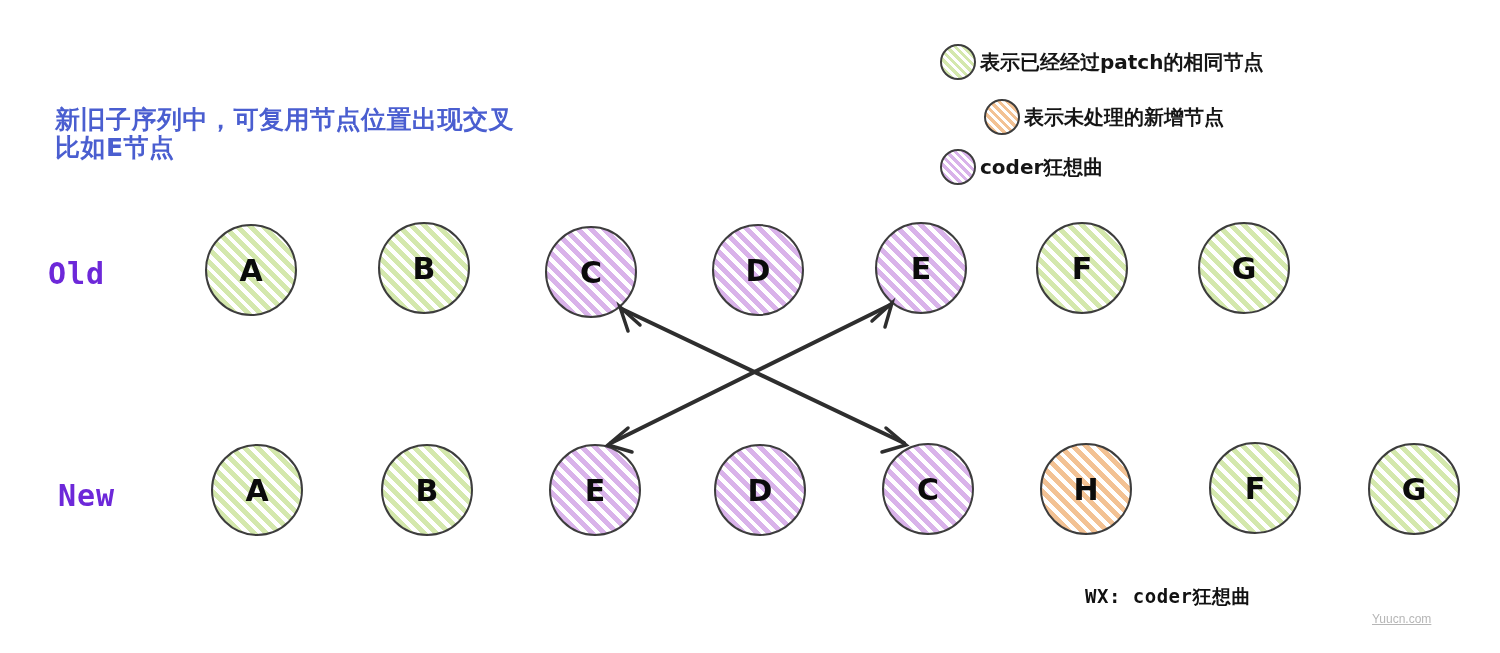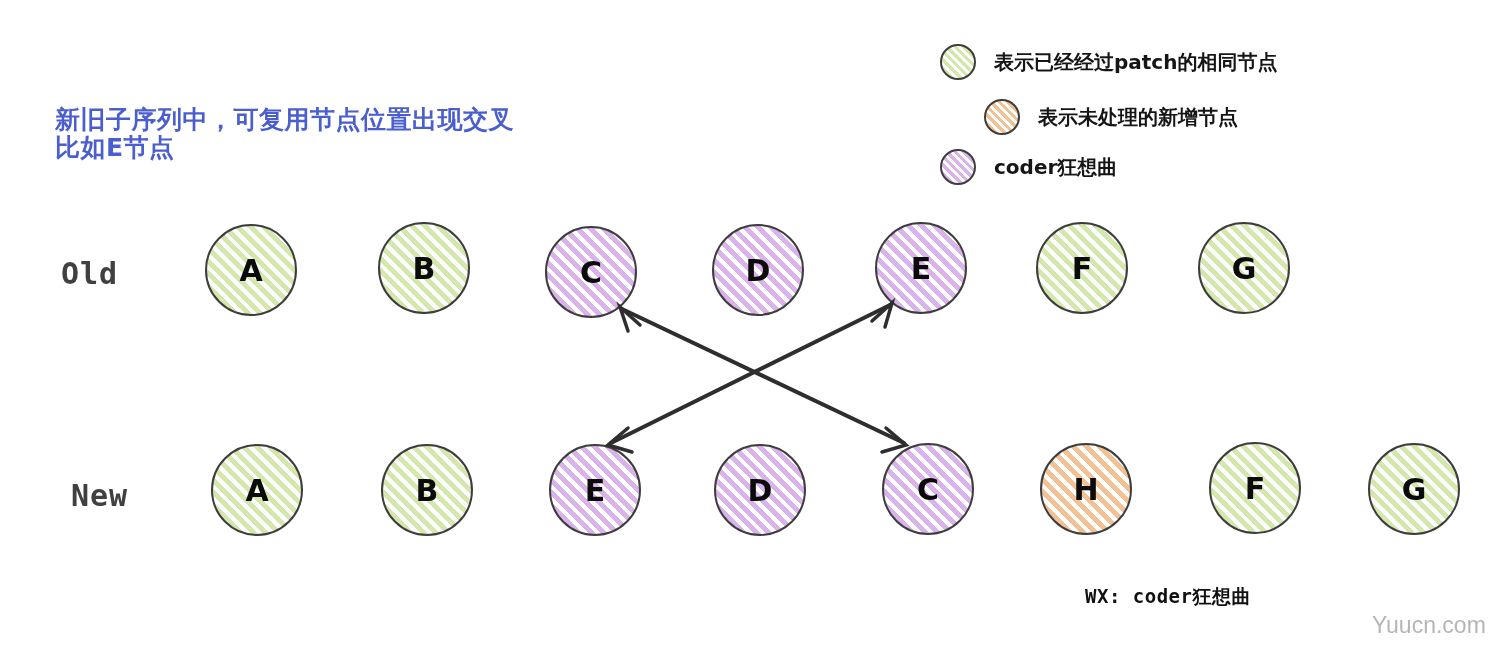--- a/index.html
+++ b/index.html
@@ -32,26 +32,25 @@
     font-size: 25px;
     font-weight: 600;
     line-height: 28px;
     letter-spacing: 0.5px;
     white-space: pre-line;
   }
 
   
   .row-label {
     position: absolute;
-    color: #404040;
+    color: #6d28d9;
     font-family: "DejaVu Sans Mono", monospace;
     font-size: 30px;
     font-weight: 700;
     letter-spacing: 1px;
-    margin-left: 13px;
   }
   #label-old { left: 48px; top: 256px; }
   #label-new { left: 58px; top: 478px; }
 
   
   .node {
     position: absolute;
     width: 92px;
     height: 92px;
     border-radius: 50%;
@@ -108,21 +107,21 @@
     background-image: repeating-linear-gradient(
       45deg,
       currentColor 0px, currentColor 3px,
       #ffffff 3px, #ffffff 6px);
   }
   .legend-swatch.hatch-green  { color: #d4e8ad; }
   .legend-swatch.hatch-purple { color: #d9b3ea; }
   .legend-swatch.hatch-orange { color: #f3c294; }
 
   .legend-text {
-    margin-left: 18px;
+    margin-left: 4px;
     color: #151515;
     font-family: "DejaVu Sans", sans-serif;
     font-size: 20px;
     font-weight: 600;
     white-space: nowrap;
   }
   #legend-0 { left: 940px; top: 44px; }
   #legend-1 { left: 984px; top: 99px; }
   #legend-2 { left: 940px; top: 149px; }
 
@@ -146,23 +145,24 @@
     font-weight: 700;
     letter-spacing: 0.5px;
     white-space: nowrap;
   }
   #site-mark {
     position: absolute;
     left: 1372px;
     top: 612px;
     color: #b6b6b6;
     font-family: "Liberation Sans", sans-serif;
-    font-size: 23px;
+    font-size: 12px;
     font-weight: 400;
     white-space: nowrap;
+    text-decoration: underline;
   }
 </style>
 </head>
 <body>
 
 <div id="stage">
 
   <div id="title"><span>新旧子序列中，可复用节点位置出现交叉</span>
 <span>比如E节点</span></div>
 

